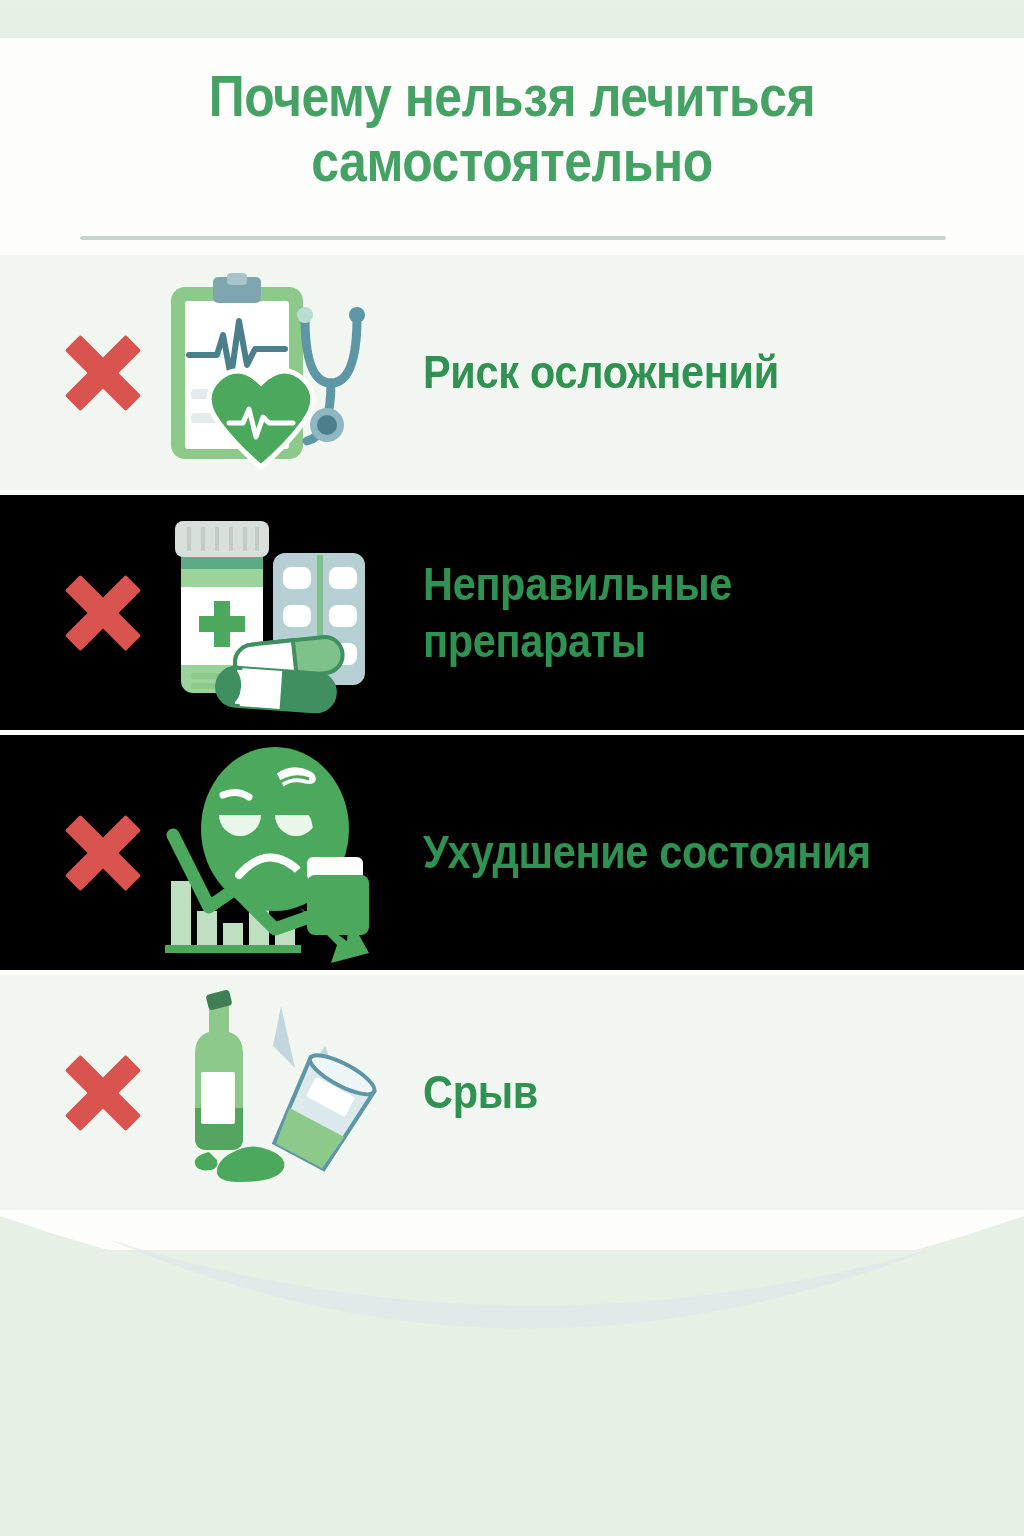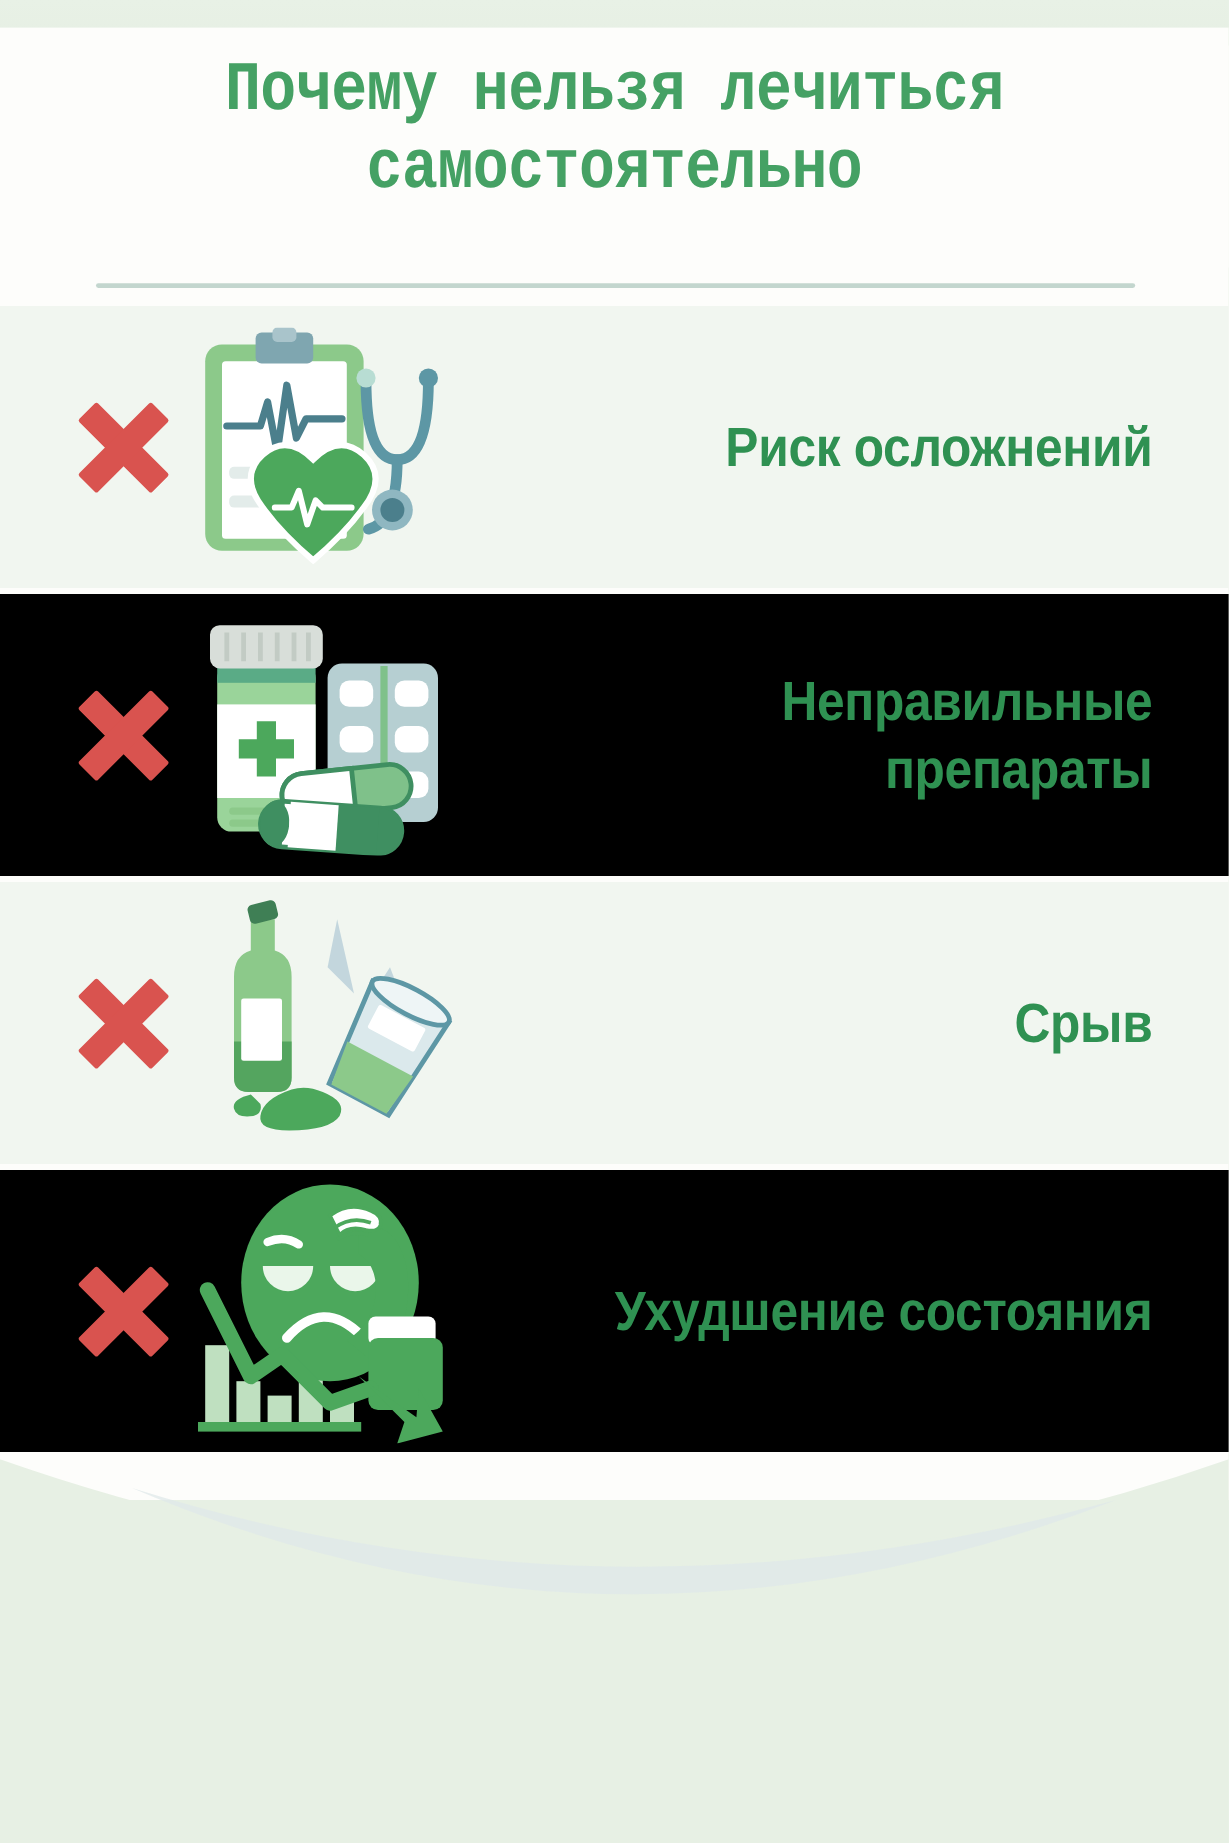--- a/index.html
+++ b/index.html
@@ -19,23 +19,22 @@
   .topband{
     position:absolute;left:0;top:38px;width:1024px;height:1212px;
     background:#fdfdfb;
   }
   .topstrip{
     position:absolute;left:0;top:0;width:1024px;height:38px;
     background:linear-gradient(#e8f1e6,#e6efe3);
   }
   
   .header{
-    position:absolute;left:0;top:23px;width:1024px;height:200px;
+    position:absolute;left:0;top:42px;width:1024px;height:200px;
     background:#fdfdfb;
-    font-family:Liberation Mono, monospace;
   }
   .title{
     position:absolute;left:0;top:22px;width:1024px;
     text-align:center;
     color:#45a164;
     font-size:58px;
     font-weight:bold;
     line-height:1.12;
     letter-spacing:-0.5px;
     transform:scaleX(.86);
@@ -47,21 +46,20 @@
     background:#c3d6ce;border-radius:2px;
   }
   
   .rows{position:absolute;left:0;top:255px;width:1024px;}
   .row{
     position:relative;
     width:1024px;height:235px;
     margin-bottom:5px;
     display:flex;align-items:center;
     overflow:hidden;
-    text-align:right;
   }
   .row.tint-green{background:#f1f6f0;}
   .row.tint-gray{background:#000000;}
 
   .xmark{
     position:relative;
     width:96px;height:96px;
     margin-left:55px;
     flex:0 0 auto;
   }
@@ -199,50 +197,20 @@
             <rect x="118" y="158" width="60" height="38" rx="19" fill="#3f8f61"></rect>
             <rect x="118" y="158" width="40" height="38" fill="#3f8f61"></rect>
             <rect x="84" y="158" width="40" height="38" fill="#ffffff"></rect>
           </g>
         </svg>
       </div>
       <div class="rowlabel">Неправильные
 препараты</div>
     </div>
 
-    <div class="row tint-green">
-      <div class="xmark">
-        <i class="a"></i>
-          <i class="b"></i>
-      </div>
-      <div class="iconbox">
-        <svg width="230" height="205" viewBox="0 0 230 205">
-
-          <path d="M124 16 l14 62 l-22 -22 z" fill="#c3d6dd"></path>
-          <path d="M168 56 l10 26 l-36 14 z" fill="#c3d6dd"></path>
-
-          <path d="M38 64 q0 -18 14 -22 v-26 h20 v26 q14 4 14 22 v84 q0 12 -12 12 h-24 q-12 0 -12 -12 z" fill="#8cc98a"></path>
-          <path d="M38 118 v30 q0 12 12 12 h24 q12 0 12 -12 v-30 z" fill="#54a55f"></path>
-          <rect x="50" y="2" width="24" height="16" rx="4" fill="#3f7f55" transform="rotate(-14 62 10)"></rect>
-          <rect x="44" y="82" width="34" height="52" rx="2" fill="#ffffff"></rect>
-
-          <path d="M52 162 q-16 4 -14 12 q2 8 16 6 q8 -2 6 -10 z" fill="#4ca85c"></path>
-          <path d="M86 158 q-24 8 -26 22 q-2 12 24 12 q34 0 42 -12 q6 -12 -14 -20 q-14 -6 -26 -2 z" fill="#4ca85c"></path>
-
-          <g transform="rotate(28 160 128)">
-            <path d="M126 78 h72 l-8 92 h-56 z" fill="#dbe9ec" stroke="#5d97a5" stroke-width="4"></path>
-            <path d="M131 132 h62 l-5 38 h-52 z" fill="#8cc98a"></path>
-            <ellipse cx="162" cy="78" rx="36" ry="11" fill="#eef5f6" stroke="#5d97a5" stroke-width="4"></ellipse>
-            <rect x="140" y="92" width="44" height="22" rx="2" fill="#ffffff"></rect>
-          </g>
-        </svg>
-      </div>
-      <div class="rowlabel">Срыв</div>
-    </div>
-
     <div class="row tint-gray">
       <div class="xmark">
         <i class="a"></i>
           <i class="b"></i>
       </div>
       <div class="iconbox">
         <svg width="230" height="220" viewBox="0 0 230 220">
 
           <g fill="#bfe0c0">
             <rect x="14" y="138" width="20" height="64"></rect>
@@ -266,20 +234,50 @@
           <rect x="150" y="114" width="56" height="24" rx="6" fill="#ffffff"></rect>
           <rect x="150" y="132" width="62" height="60" rx="8" fill="#4ca85c"></rect>
 
           <polyline points="16,92 52,164 78,146 118,186 152,174" fill="none" stroke="#4ca85c" stroke-width="13" stroke-linejoin="round" stroke-linecap="round"></polyline>
           <path d="M142 164 l48 34 l2 -24 l20 36 l-38 10 l6 -18 z" fill="#4ca85c"></path>
         </svg>
       </div>
       <div class="rowlabel">Ухудшение состояния</div>
     </div>
 
+    <div class="row tint-green">
+      <div class="xmark">
+        <i class="a"></i>
+          <i class="b"></i>
+      </div>
+      <div class="iconbox">
+        <svg width="230" height="205" viewBox="0 0 230 205">
+
+          <path d="M124 16 l14 62 l-22 -22 z" fill="#c3d6dd"></path>
+          <path d="M168 56 l10 26 l-36 14 z" fill="#c3d6dd"></path>
+
+          <path d="M38 64 q0 -18 14 -22 v-26 h20 v26 q14 4 14 22 v84 q0 12 -12 12 h-24 q-12 0 -12 -12 z" fill="#8cc98a"></path>
+          <path d="M38 118 v30 q0 12 12 12 h24 q12 0 12 -12 v-30 z" fill="#54a55f"></path>
+          <rect x="50" y="2" width="24" height="16" rx="4" fill="#3f7f55" transform="rotate(-14 62 10)"></rect>
+          <rect x="44" y="82" width="34" height="52" rx="2" fill="#ffffff"></rect>
+
+          <path d="M52 162 q-16 4 -14 12 q2 8 16 6 q8 -2 6 -10 z" fill="#4ca85c"></path>
+          <path d="M86 158 q-24 8 -26 22 q-2 12 24 12 q34 0 42 -12 q6 -12 -14 -20 q-14 -6 -26 -2 z" fill="#4ca85c"></path>
+
+          <g transform="rotate(28 160 128)">
+            <path d="M126 78 h72 l-8 92 h-56 z" fill="#dbe9ec" stroke="#5d97a5" stroke-width="4"></path>
+            <path d="M131 132 h62 l-5 38 h-52 z" fill="#8cc98a"></path>
+            <ellipse cx="162" cy="78" rx="36" ry="11" fill="#eef5f6" stroke="#5d97a5" stroke-width="4"></ellipse>
+            <rect x="140" y="92" width="44" height="22" rx="2" fill="#ffffff"></rect>
+          </g>
+        </svg>
+      </div>
+      <div class="rowlabel">Срыв</div>
+    </div>
+
   </div>
 
   <svg class="wave" viewBox="0 0 1024 320" preserveAspectRatio="none">
     <path d="M0 0 Q512 180 1024 0 L1024 320 L0 320 Z" fill="#e7f0e4"></path>
     <path d="M110 24 Q512 150 930 34 Q512 196 110 24 Z" fill="#dfe8ea" opacity=".75"></path>
   </svg>
 
 </div>
 
 </body></html>

